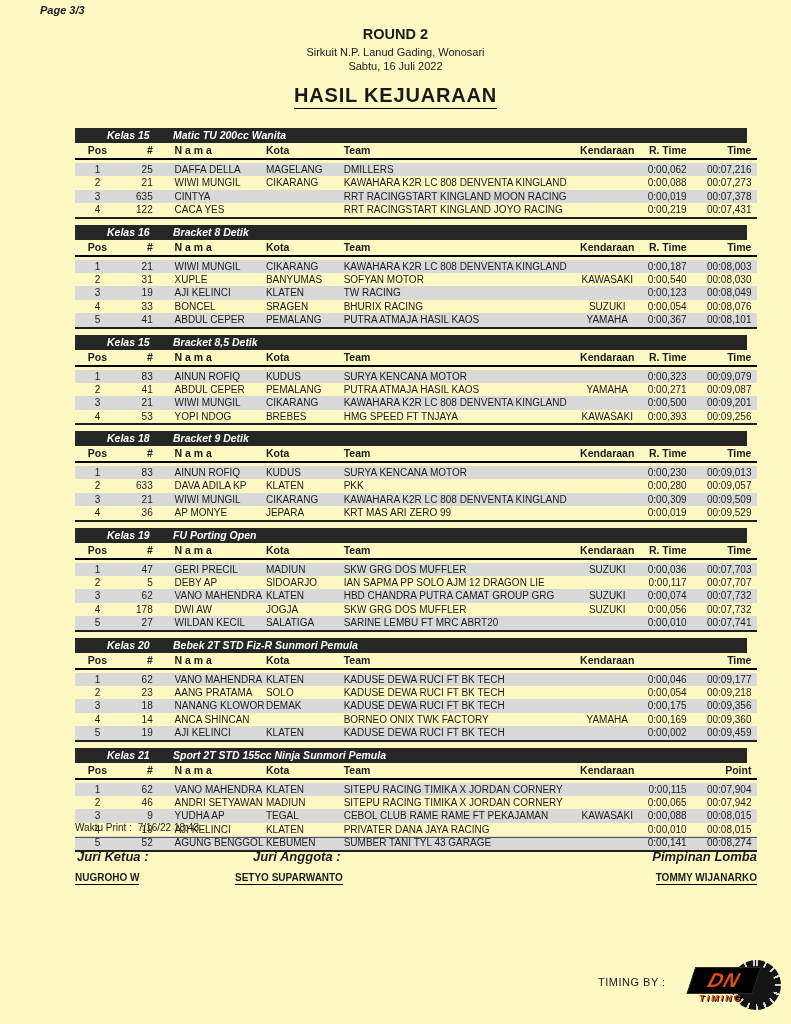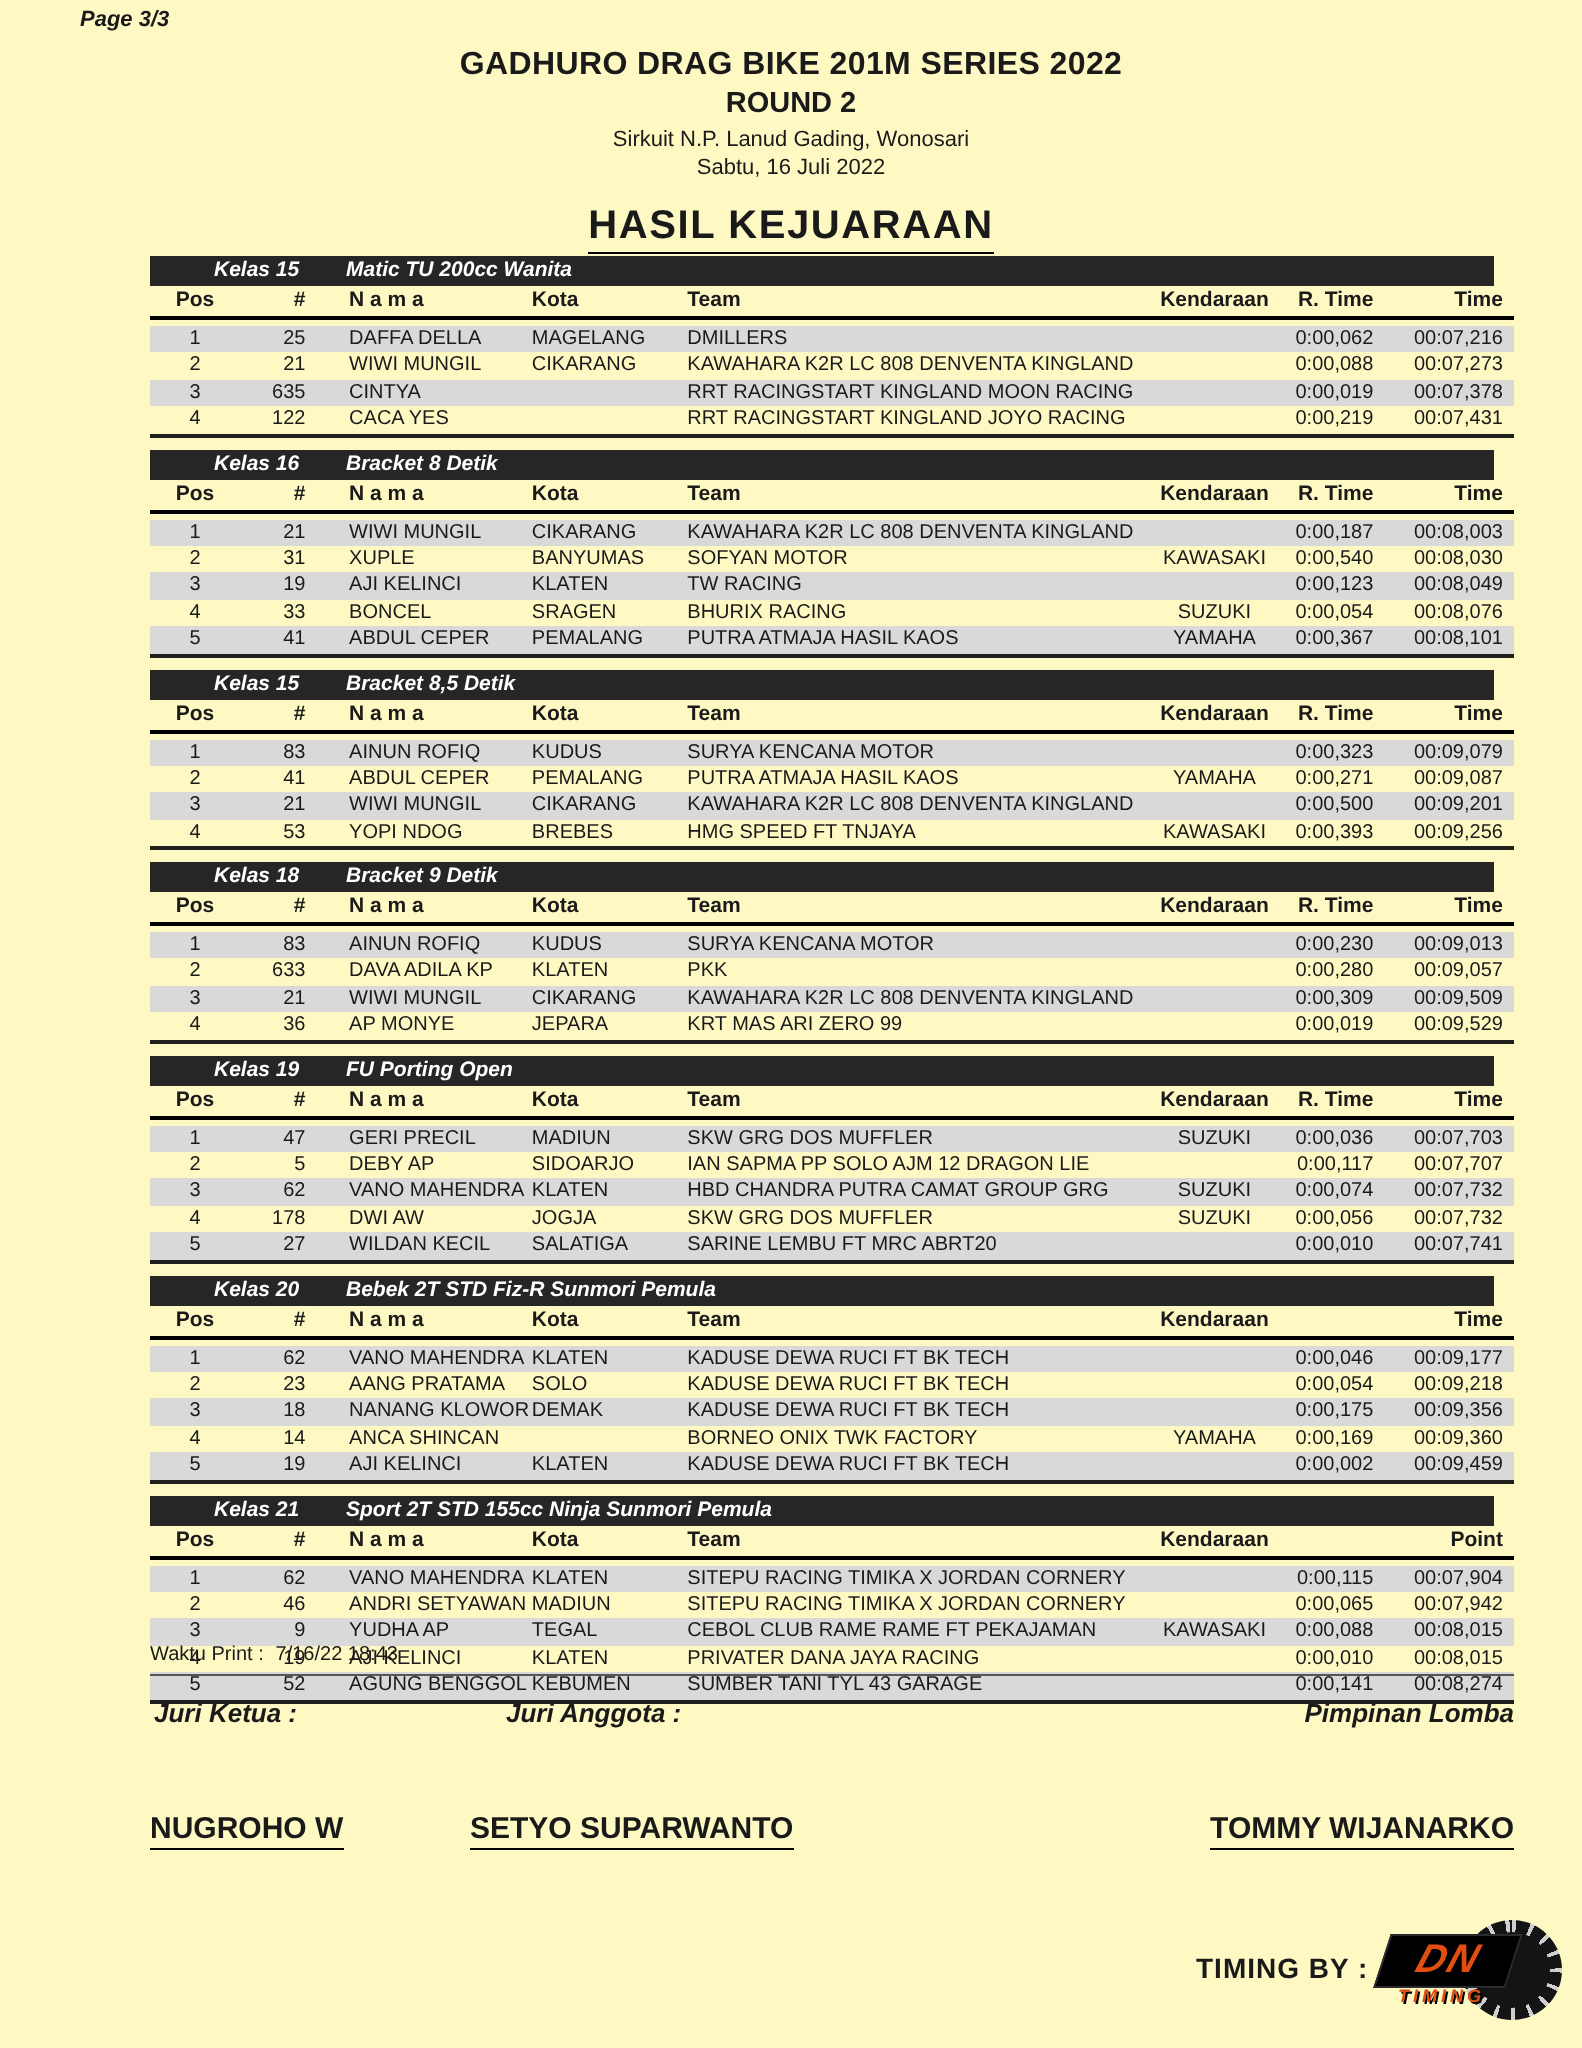--- a/index.html
+++ b/index.html
@@ -43,49 +43,48 @@
     background:rgba(232,210,0,.85);}
   
   .waktu{position:absolute;left:75px;top:822px;width:682px;height:15px;font-size:10px;
     border-bottom:1px solid #555;}
   .waktu-label{display:inline-block;width:60px;}
   .juri-row{position:absolute;left:75px;top:849px;width:682px;height:14px;
     font-size:13px;font-weight:bold;font-style:italic;}
   .juri-ketua{position:absolute;left:2px;}
   .juri-anggota{position:absolute;left:178px;}
   .pimpinan{position:absolute;right:0;}
-  .names-row{position:absolute;left:75px;top:906px;width:682px;height:16px;font-size:15px;font-weight:bold;text-decoration:underline;}
+  .names-row{position:absolute;left:75px;top:872px;width:682px;height:16px;font-size:10px;font-weight:bold;text-decoration:underline;}
   .sig-name{border-bottom:1.5px solid #000;padding-bottom:1px;}
   .name-ketua{position:absolute;left:0;}
   .name-anggota{position:absolute;left:160px;}
   .name-pimpinan{position:absolute;right:0;}
   
   .timing{position:absolute;right:8px;top:958px;width:185px;height:58px;}
-  .timing-label{position:absolute;left:0;top:18px;font-size:14px;font-weight:bold;letter-spacing:.5px;}
+  .timing-label{position:absolute;left:0;top:18px;font-size:11px;font-weight:normal;letter-spacing:.5px;}
   .dn-logo{position:absolute;right:0;top:0;width:92px;height:56px;}
   .dn-circle{position:absolute;right:2px;top:2px;width:50px;height:50px;border-radius:50%;
     background:repeating-conic-gradient(#cfcfcf 0deg 5deg,#141414 5deg 22deg);}
   .dn-circle::after{content:"";position:absolute;left:6px;top:6px;right:6px;bottom:6px;
     border-radius:50%;background:#141414;}
   .dn-plate{position:absolute;left:0;top:9px;width:64px;height:25px;background:#000;
     transform:skewX(-18deg);border:1px solid #2b2b2b;text-align:center;}
   .dn-text{font-size:20px;line-height:24px;font-weight:bold;font-style:italic;color:#e04e11;
     letter-spacing:1px;}
   .dn-sub{position:absolute;left:8px;top:35px;font-size:9px;font-weight:bold;font-style:italic;
     color:#e04e11;letter-spacing:2px;text-shadow:1px 1px 0 #000;}
 </style>
 </head>
 <body>
 
 <div class="page">
 
   <div class="page-label">Page 3/3</div>
 
   <div class="doc-header">
-    <div class="doc-title">GADHURO DRAG BIKE 201M SERIES 2022</div>
     <div class="doc-round">ROUND 2</div>
     <div class="doc-venue">Sirkuit N.P. Lanud Gading, Wonosari</div>
     <div class="doc-date">Sabtu, 16 Juli 2022</div>
     <div><span class="doc-section">HASIL KEJUARAAN</span></div>
   </div>
 
   <div class="tables" id="tables">
       <section class="ktable">
         <div class="kbar"><span class="kbar-kelas">Kelas 15</span><span class="kbar-name">Matic TU 200cc Wanita</span></div>
         <div class="krow khead">

